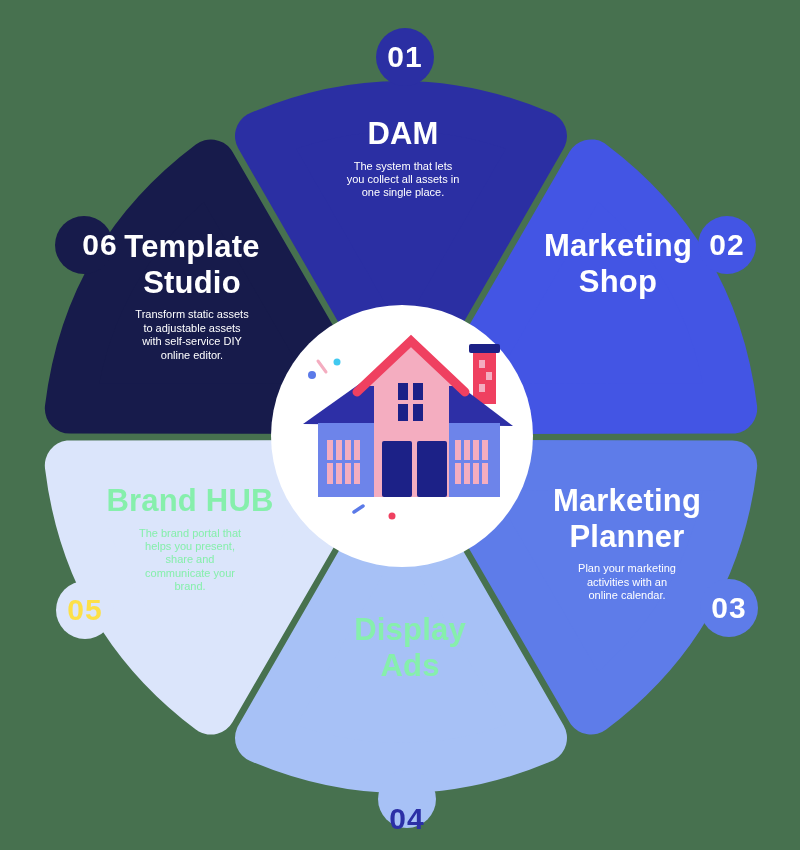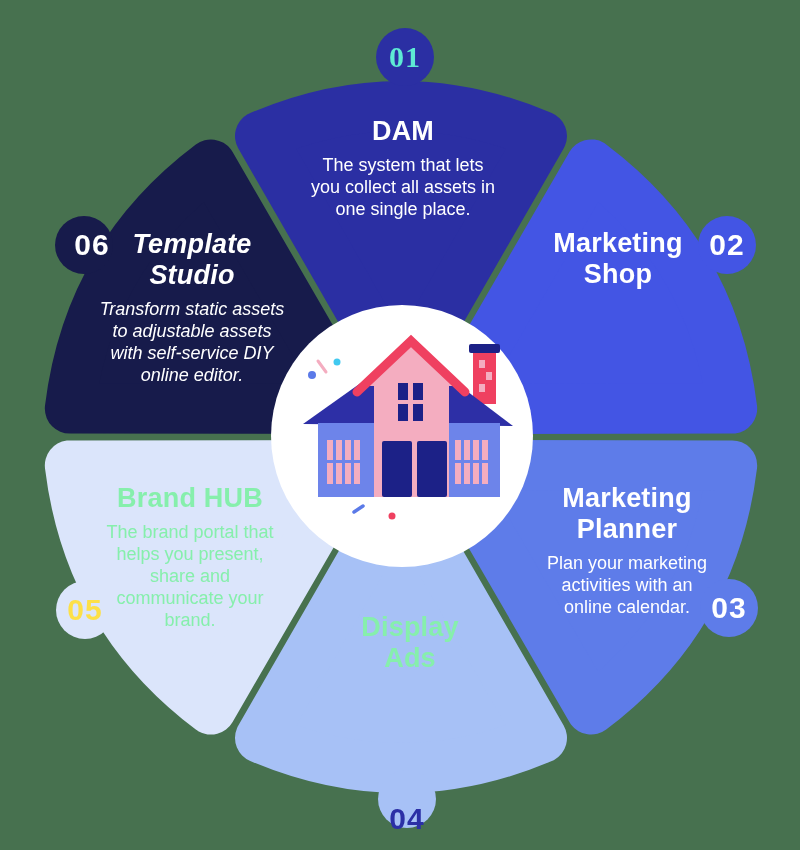--- a/index.html
+++ b/index.html
@@ -10,29 +10,29 @@
     font-family:"Liberation Sans", sans-serif;
   }
   .stage svg { position:absolute; left:0; top:0; }
   .petal-text {
     position:absolute;
     text-align:center;
     pointer-events:none;
   }
   .petal-title {
     margin:0;
-    font-size:27px;
+    font-size:31px;
     font-weight:bold;
     line-height:1.15;
     letter-spacing:.2px;
     white-space:pre-line;
   }
   .petal-desc {
     margin:8px 0 0 0;
-    font-size:18px;
+    font-size:11px;
     font-weight:normal;
     line-height:1.22;
     white-space:pre-line;
   }
   .badge {
     position:absolute;
     width:64px; height:64px;
     transform:translate(-50%,-50%);
     display:flex; align-items:center; justify-content:center;
     font-size:30px; font-weight:bold; letter-spacing:1px;
@@ -150,28 +150,28 @@
 
   <div class="petal-text" style="left: 80px; top: 483px; width: 220px; color: #86efac;">
     <h2 class="petal-title">Brand HUB</h2>
     <p class="petal-desc">The brand portal that
 helps you present,
 share and
 communicate your
 brand.</p>
   </div>
 
-  <div class="petal-text" style="left: 82px; top: 229px; width: 220px; color: rgb(255, 255, 255); font-style: italic;">
+  <div class="petal-text" style="left: 82px; top: 229px; width: 220px; color: rgb(255, 255, 255);">
     <h2 class="petal-title">Template
 Studio</h2>
     <p class="petal-desc">Transform static assets
 to adjustable assets
 with self-service DIY
 online editor.</p>
   </div>
 
-  <div class="badge" style="left: 405px; top: 57px; color: #5eead4; font-family: Liberation Serif, serif;">01</div>
+  <div class="badge" style="left: 405px; top: 57px; color: #ffffff;">01</div>
   <div class="badge" style="left: 727px; top: 245px; color: rgb(255, 255, 255); text-align: right;">02</div>
   <div class="badge" style="left: 729px; top: 608px; color: rgb(255, 255, 255);">03</div>
   <div class="badge" style="left: 407px; top: 819px; color: rgb(43, 47, 166);">04</div>
   <div class="badge" style="left: 85px; top: 610px; color: #fde047;">05</div>
-  <div class="badge" style="left: 92px; top: 245px; color: rgb(255, 255, 255);">06</div>
+  <div class="badge" style="left: 100px; top: 245px; color: rgb(255, 255, 255);">06</div>
 </div>
 
 </body></html>

